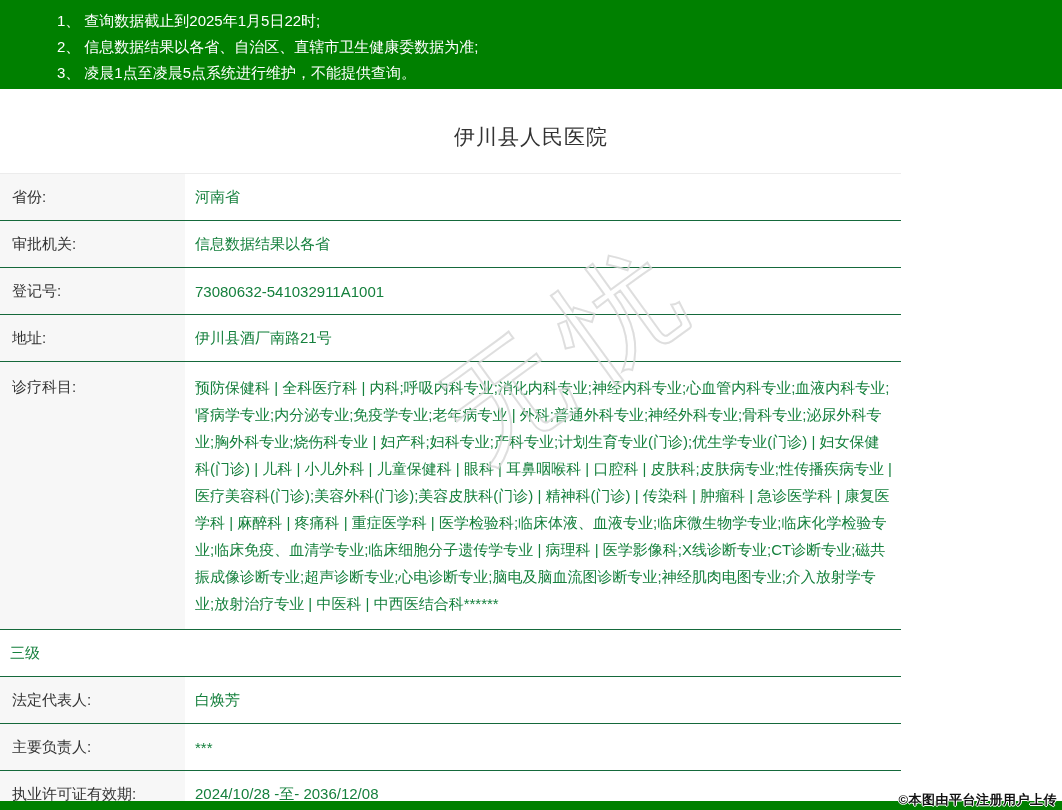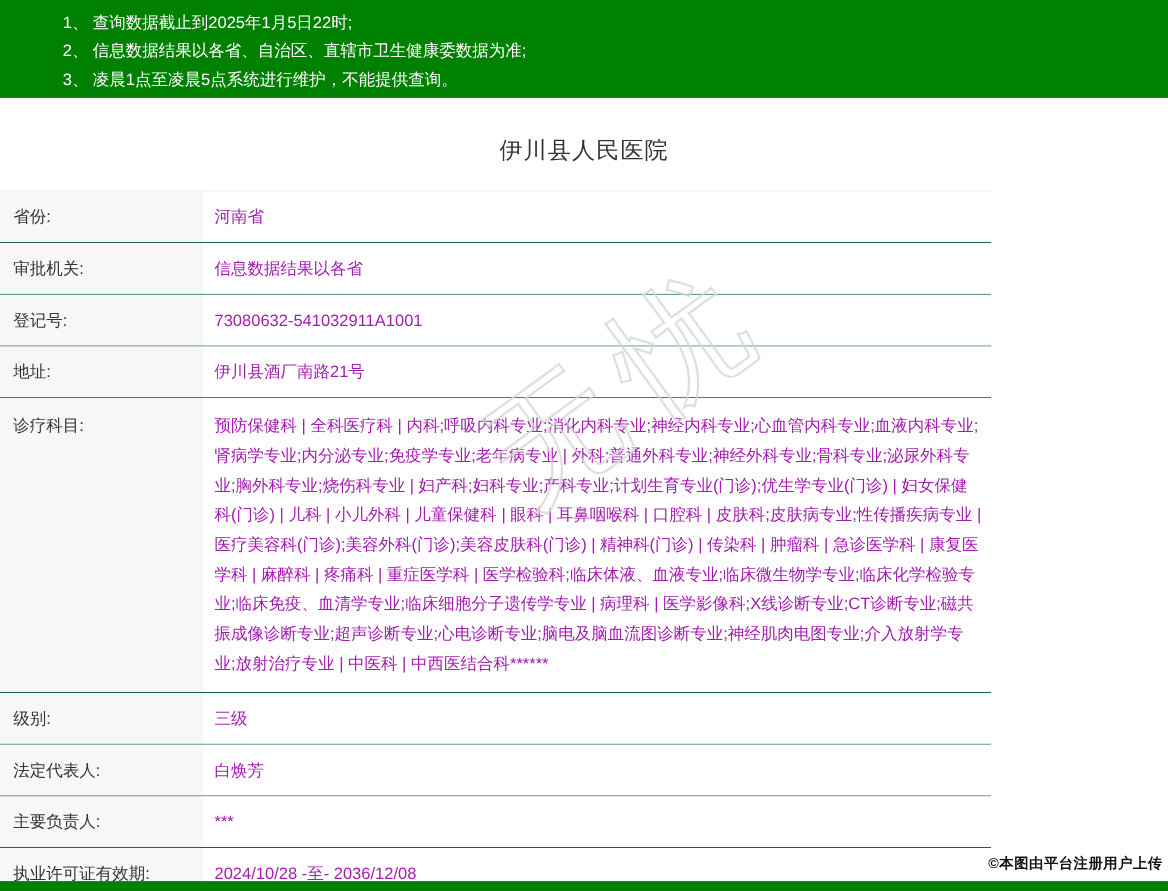--- a/index.html
+++ b/index.html
@@ -28,21 +28,21 @@
 
   
   .info-table { width: 901px; border-top: 1px solid #ececec; }
   .row { display: flex; min-height: 47px; border-bottom: 1px solid #15693b; align-items: stretch; }
   .cell-label {
     width: 185px; flex: 0 0 185px; background: #f7f7f7;
     font-size: 15px; color: #333;
     display: flex; align-items: center; padding: 6px 10px 6px 12px;
   }
   .cell-value {
-    flex: 1 1 auto; background: #fff; font-size: 15px; color: #a21caf;
+    flex: 1 1 auto; background: #fff; font-size: 15px; color: #15803d;
     display: flex; align-items: center; padding: 6px 8px 6px 10px;
   }
   .row.long .cell-label { align-items: flex-start; padding-top: 16px; }
   .row.long .cell-value { align-items: flex-start; padding-top: 12px; padding-bottom: 12px; line-height: 27px; }
 
   
   .btn-wrap { text-align: center; margin-top: 9px; position: relative; z-index: 6; }
   .close-btn {
     display: inline-block; width: 237px; height: 30px; line-height: 30px;
     background: #337ab7; border: 1px solid #2e6da4; border-radius: 4px;
@@ -51,21 +51,21 @@
   }
 
   
   .bottom-bar {
     position: absolute; left: 0; bottom: 0; width: 1062px; height: 9px;
     background: #008000; z-index: 4;
   }
 
   
   .copyright {
-    position: absolute; right: 5px; bottom: 16px; z-index: 7;
+    position: absolute; right: 5px; bottom: 1px; z-index: 7;
     font-size: 13px; font-weight: 700; color: #111;
     text-shadow: -1px 0 0 #fff, 1px 0 0 #fff, 0 -1px 0 #fff, 0 1px 0 #fff;
     letter-spacing: 0.5px;
   }
 
   
   .watermark {
     position: absolute; left: 430px; top: 290px; z-index: 5;
     font-size: 118px; letter-spacing: 22px; line-height: 1;
     transform: rotate(-36deg); transform-origin: center;
@@ -113,21 +113,20 @@
       <div class="cell-label">地址:</div>
       <div class="cell-value">伊川县酒厂南路21号</div>
     </div>
 
     <div class="row long">
       <div class="cell-label">诊疗科目:</div>
       <div class="cell-value">预防保健科 | 全科医疗科 | 内科;呼吸内科专业;消化内科专业;神经内科专业;心血管内科专业;血液内科专业;肾病学专业;内分泌专业;免疫学专业;老年病专业 | 外科;普通外科专业;神经外科专业;骨科专业;泌尿外科专业;胸外科专业;烧伤科专业 | 妇产科;妇科专业;产科专业;计划生育专业(门诊);优生学专业(门诊) | 妇女保健科(门诊) | 儿科 | 小儿外科 | 儿童保健科 | 眼科 | 耳鼻咽喉科 | 口腔科 | 皮肤科;皮肤病专业;性传播疾病专业 | 医疗美容科(门诊);美容外科(门诊);美容皮肤科(门诊) | 精神科(门诊) | 传染科 | 肿瘤科 | 急诊医学科 | 康复医学科 | 麻醉科 | 疼痛科 | 重症医学科 | 医学检验科;临床体液、血液专业;临床微生物学专业;临床化学检验专业;临床免疫、血清学专业;临床细胞分子遗传学专业 | 病理科 | 医学影像科;X线诊断专业;CT诊断专业;磁共振成像诊断专业;超声诊断专业;心电诊断专业;脑电及脑血流图诊断专业;神经肌肉电图专业;介入放射学专业;放射治疗专业 | 中医科 | 中西医结合科******</div>
     </div>
 
     <div class="row">
-      <div class="cell-label">级别:</div>
       <div class="cell-value">三级</div>
     </div>
 
     <div class="row">
       <div class="cell-label">法定代表人:</div>
       <div class="cell-value">白焕芳</div>
     </div>
 
     <div class="row">
       <div class="cell-label">主要负责人:</div>

